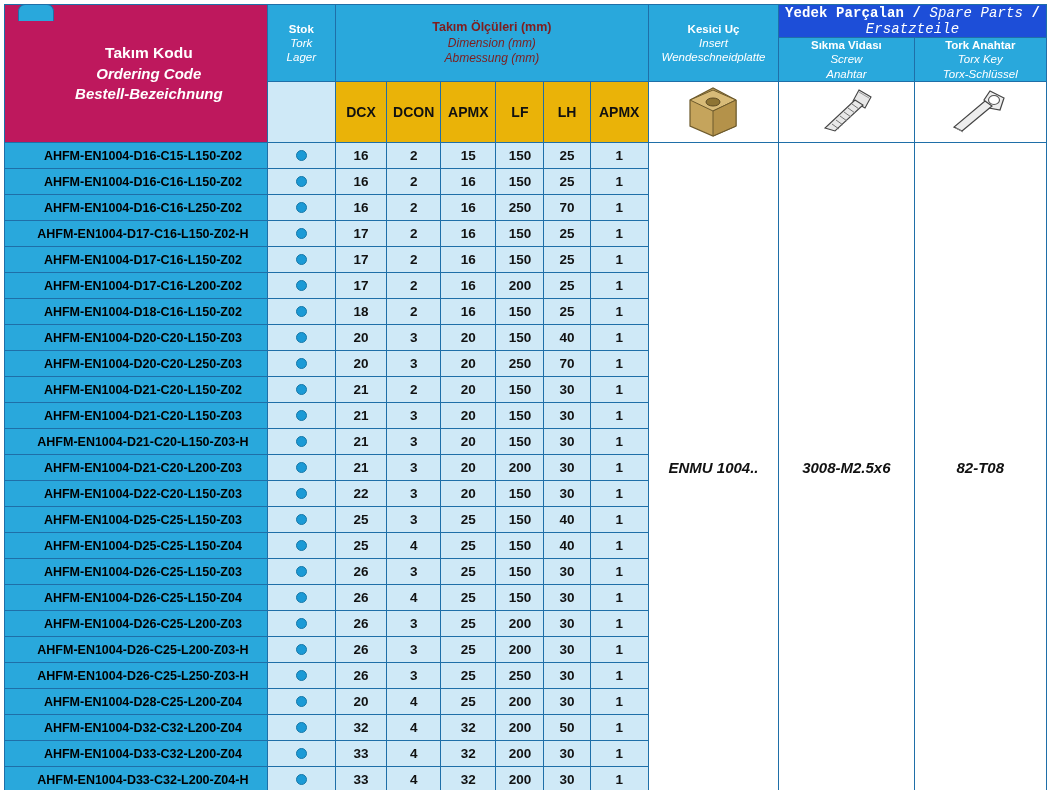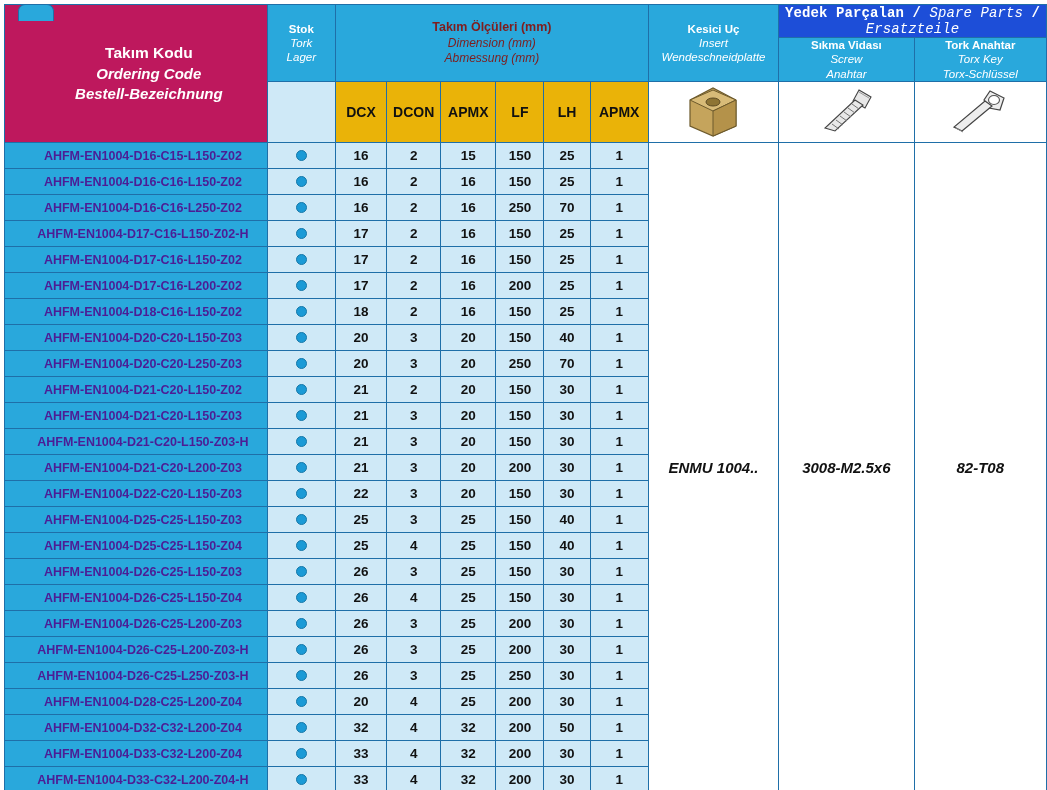--- a/index.html
+++ b/index.html
@@ -83,21 +83,21 @@
     height: 60px;
   }
   .pic-cell {
     background: #ffffff;
     height: 60px;
   }
 
   
   .codecol {
     background: #29a8dc;
-    color: #4c1d95;
+    color: #000000;
     font-size: 12.5px;
     font-weight: bold;
     text-align: left;
     padding-left: 14px !important;
     height: 25px;
     white-space: nowrap;
   }
   .stockcol {
     background: #cfe9f7;
     height: 25px;

